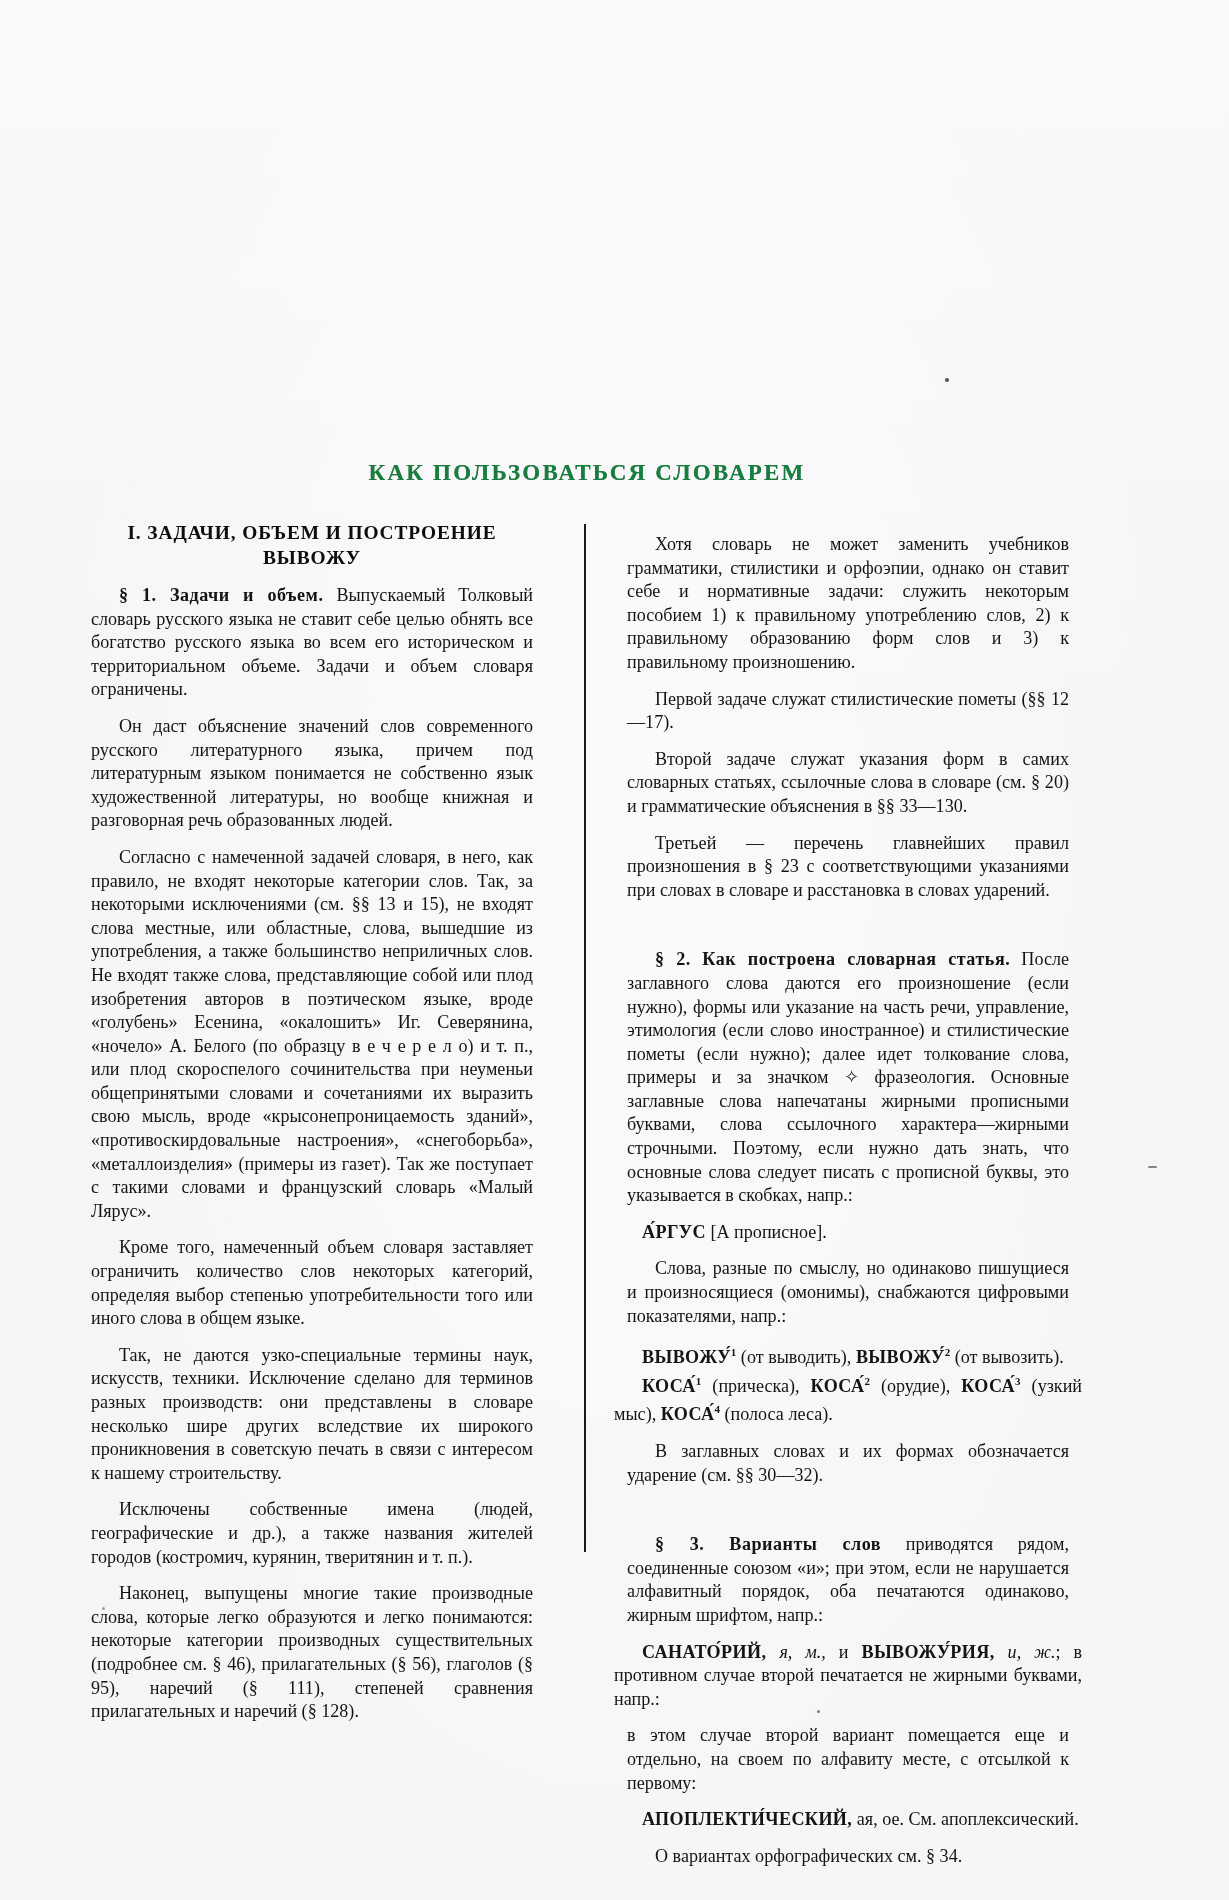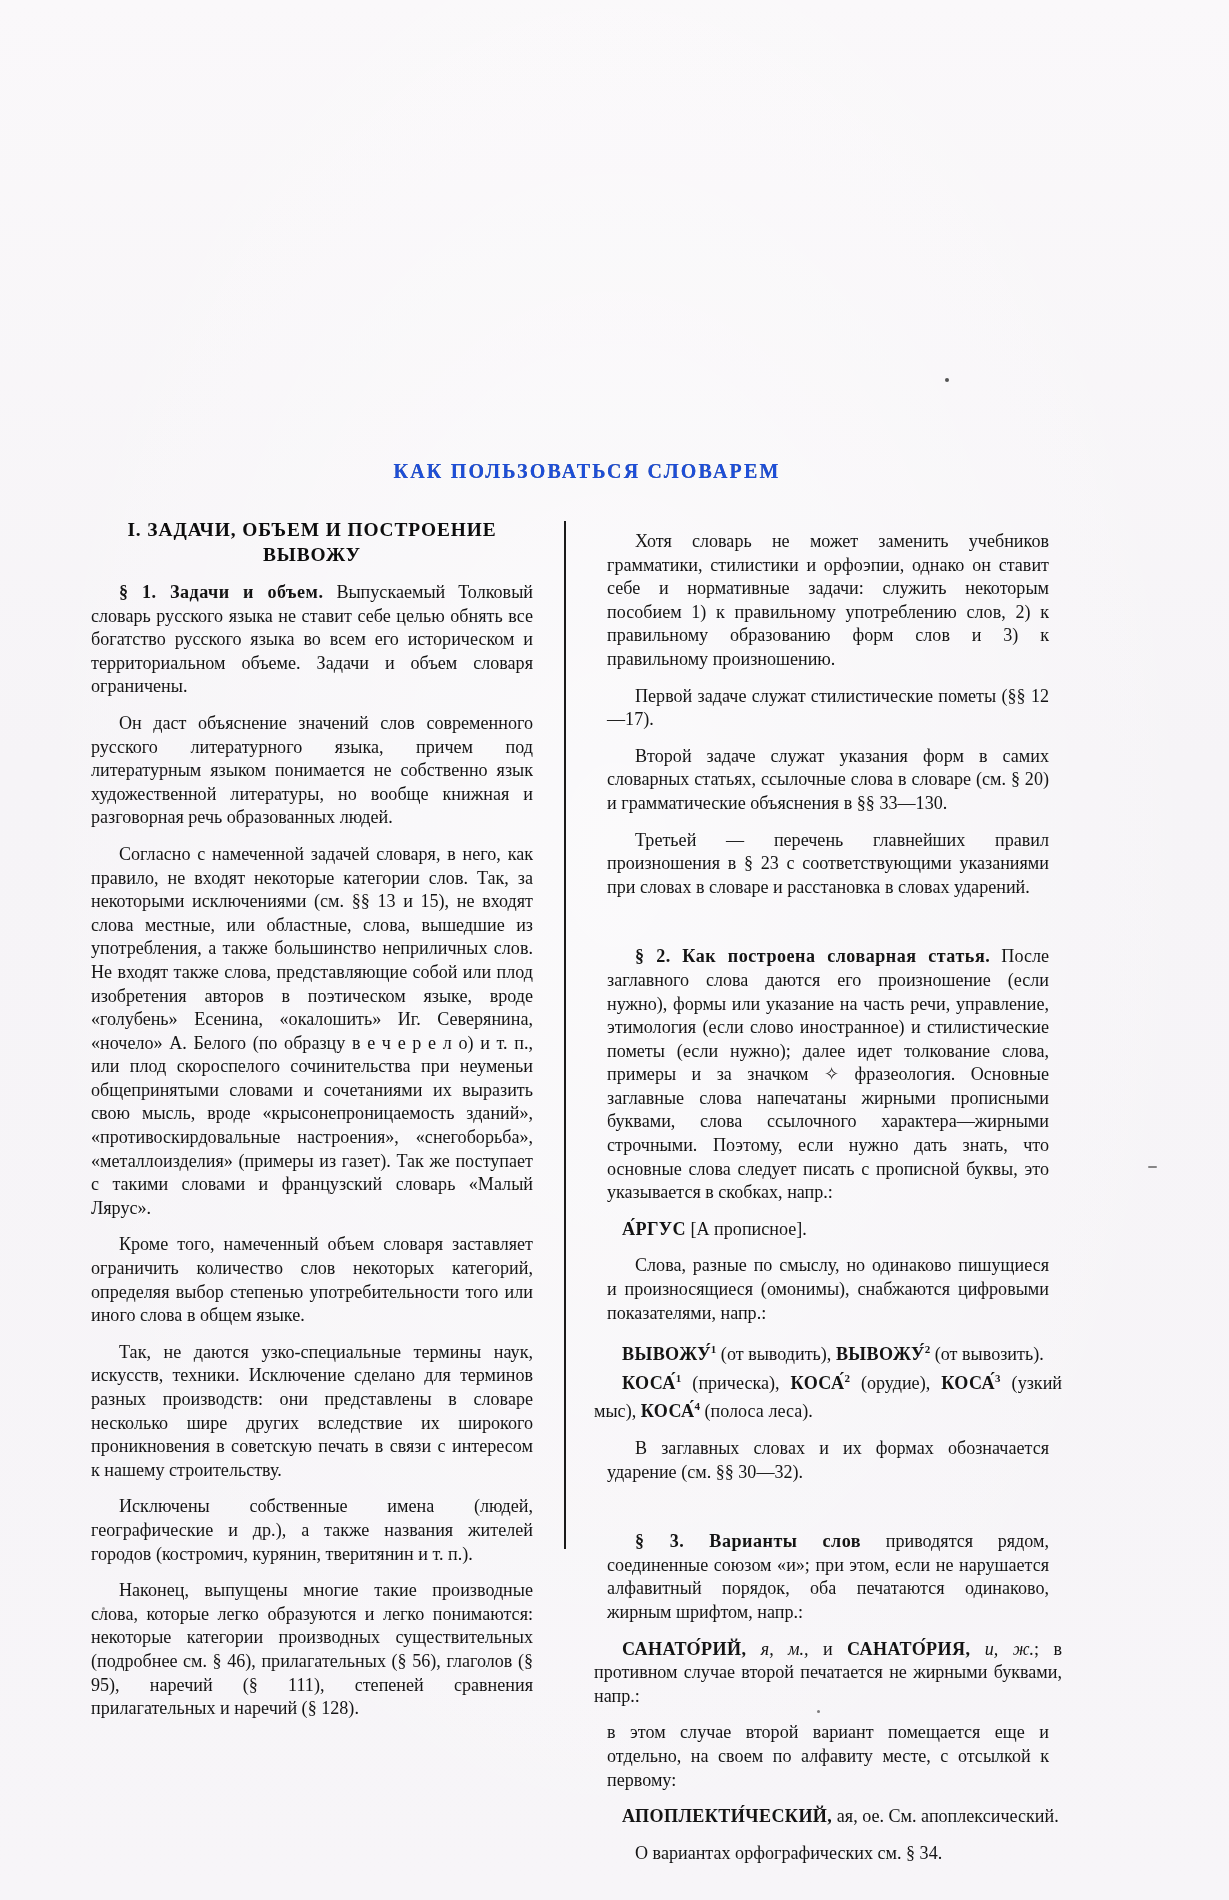--- a/index.html
+++ b/index.html
@@ -31,42 +31,42 @@
   }
   .content {
     position: absolute;
     left: 78px;
     top: 378px;
     width: 1018px;
   }
   .page-title {
     text-align: center;
     font-weight: bold;
-    font-size: 20px;
+    font-size: 23px;
     letter-spacing: 2.2px;
-    color: #1d4ed8;
+    color: #15803d;
     margin: 82px 0 0 0;
     font-family: "Liberation Serif", "DejaVu Serif", serif;
     text-shadow: 0 0 0.6px rgba(0,0,0,0.55);
   }
   .columns {
     display: flex;
     margin-top: 34px;
     position: relative;
   }
   .col {
     width: 468px;
     font-size: 18.1px;
     line-height: 23.6px;
     text-align: justify;
     text-justify: inter-word;
     color: #141414;
     hyphens: none;
   }
-  .col-left { padding-right: 18px; }
+  .col-left { padding-right: 38px; }
   .col-right { padding-left: 28px; }
   .col-divider {
     width: 2px;
     background: #1b1b1b;
     margin: 4px 0 0 0;
     align-self: stretch;
     height: 1028px;
     flex: 0 0 2px;
   }
   .section-heading {
@@ -181,21 +181,21 @@
         <p class="entry"><span class="hw">ВЫВОЖУ́</span><span class="sup">1</span><span> (от выводить), </span><span class="hw">ВЫВОЖУ́</span><span class="sup">2</span><span> (от вывозить).</span></p>
 
         <p class="entry"><span class="hw">КОСА́</span><span class="sup">1</span><span> (прическа), </span><span class="hw">КОСА́</span><span class="sup">2</span><span> (орудие), </span><span class="hw">КОСА́</span><span class="sup">3</span><span> (узкий мыс), </span><span class="hw">КОСА́</span><span class="sup">4</span><span> (полоса леса).</span></p>
 
         <p class="para">В заглавных словах и их формах обозначается ударение (см. §§ 30—32).</p>
 
         <div class="gap"></div>
 
         <p class="para"><span class="run-head">§ 3.  Варианты слов</span><span> приводятся рядом, соединенные союзом «и»; при этом, если не нарушается алфавитный порядок, оба печатаются одинаково, жирным шрифтом, напр.:</span></p>
 
-        <p class="entry noindent"><span class="hw">САНАТО́РИЙ,</span><span class="it"> я, м., </span><span>и </span><span class="hw">САНАТО́РИЯ,</span><span class="it"> и, ж.</span><span>; в противном случае второй печатается не жирными буквами, напр.:</span></p>
+        <p class="entry noindent"><span class="hw">САНАТО́РИЙ,</span><span class="it"> я, м., </span><span>и </span><span class="hw">ВЫВОЖУ́РИЯ,</span><span class="it"> и, ж.</span><span>; в противном случае второй печатается не жирными буквами, напр.:</span></p>
 
 
         <p class="para noindent">в этом случае второй вариант помещается еще и отдельно, на своем по алфавиту месте, с отсылкой к первому:</p>
 
         <p class="entry"><span class="hw">АПОПЛЕКТИ́ЧЕСКИЙ,</span><span> ая, ое. См. апоплексический.</span></p>
 
         <p class="para">О вариантах орфографических см. § 34.</p>
 
       </div>
 

